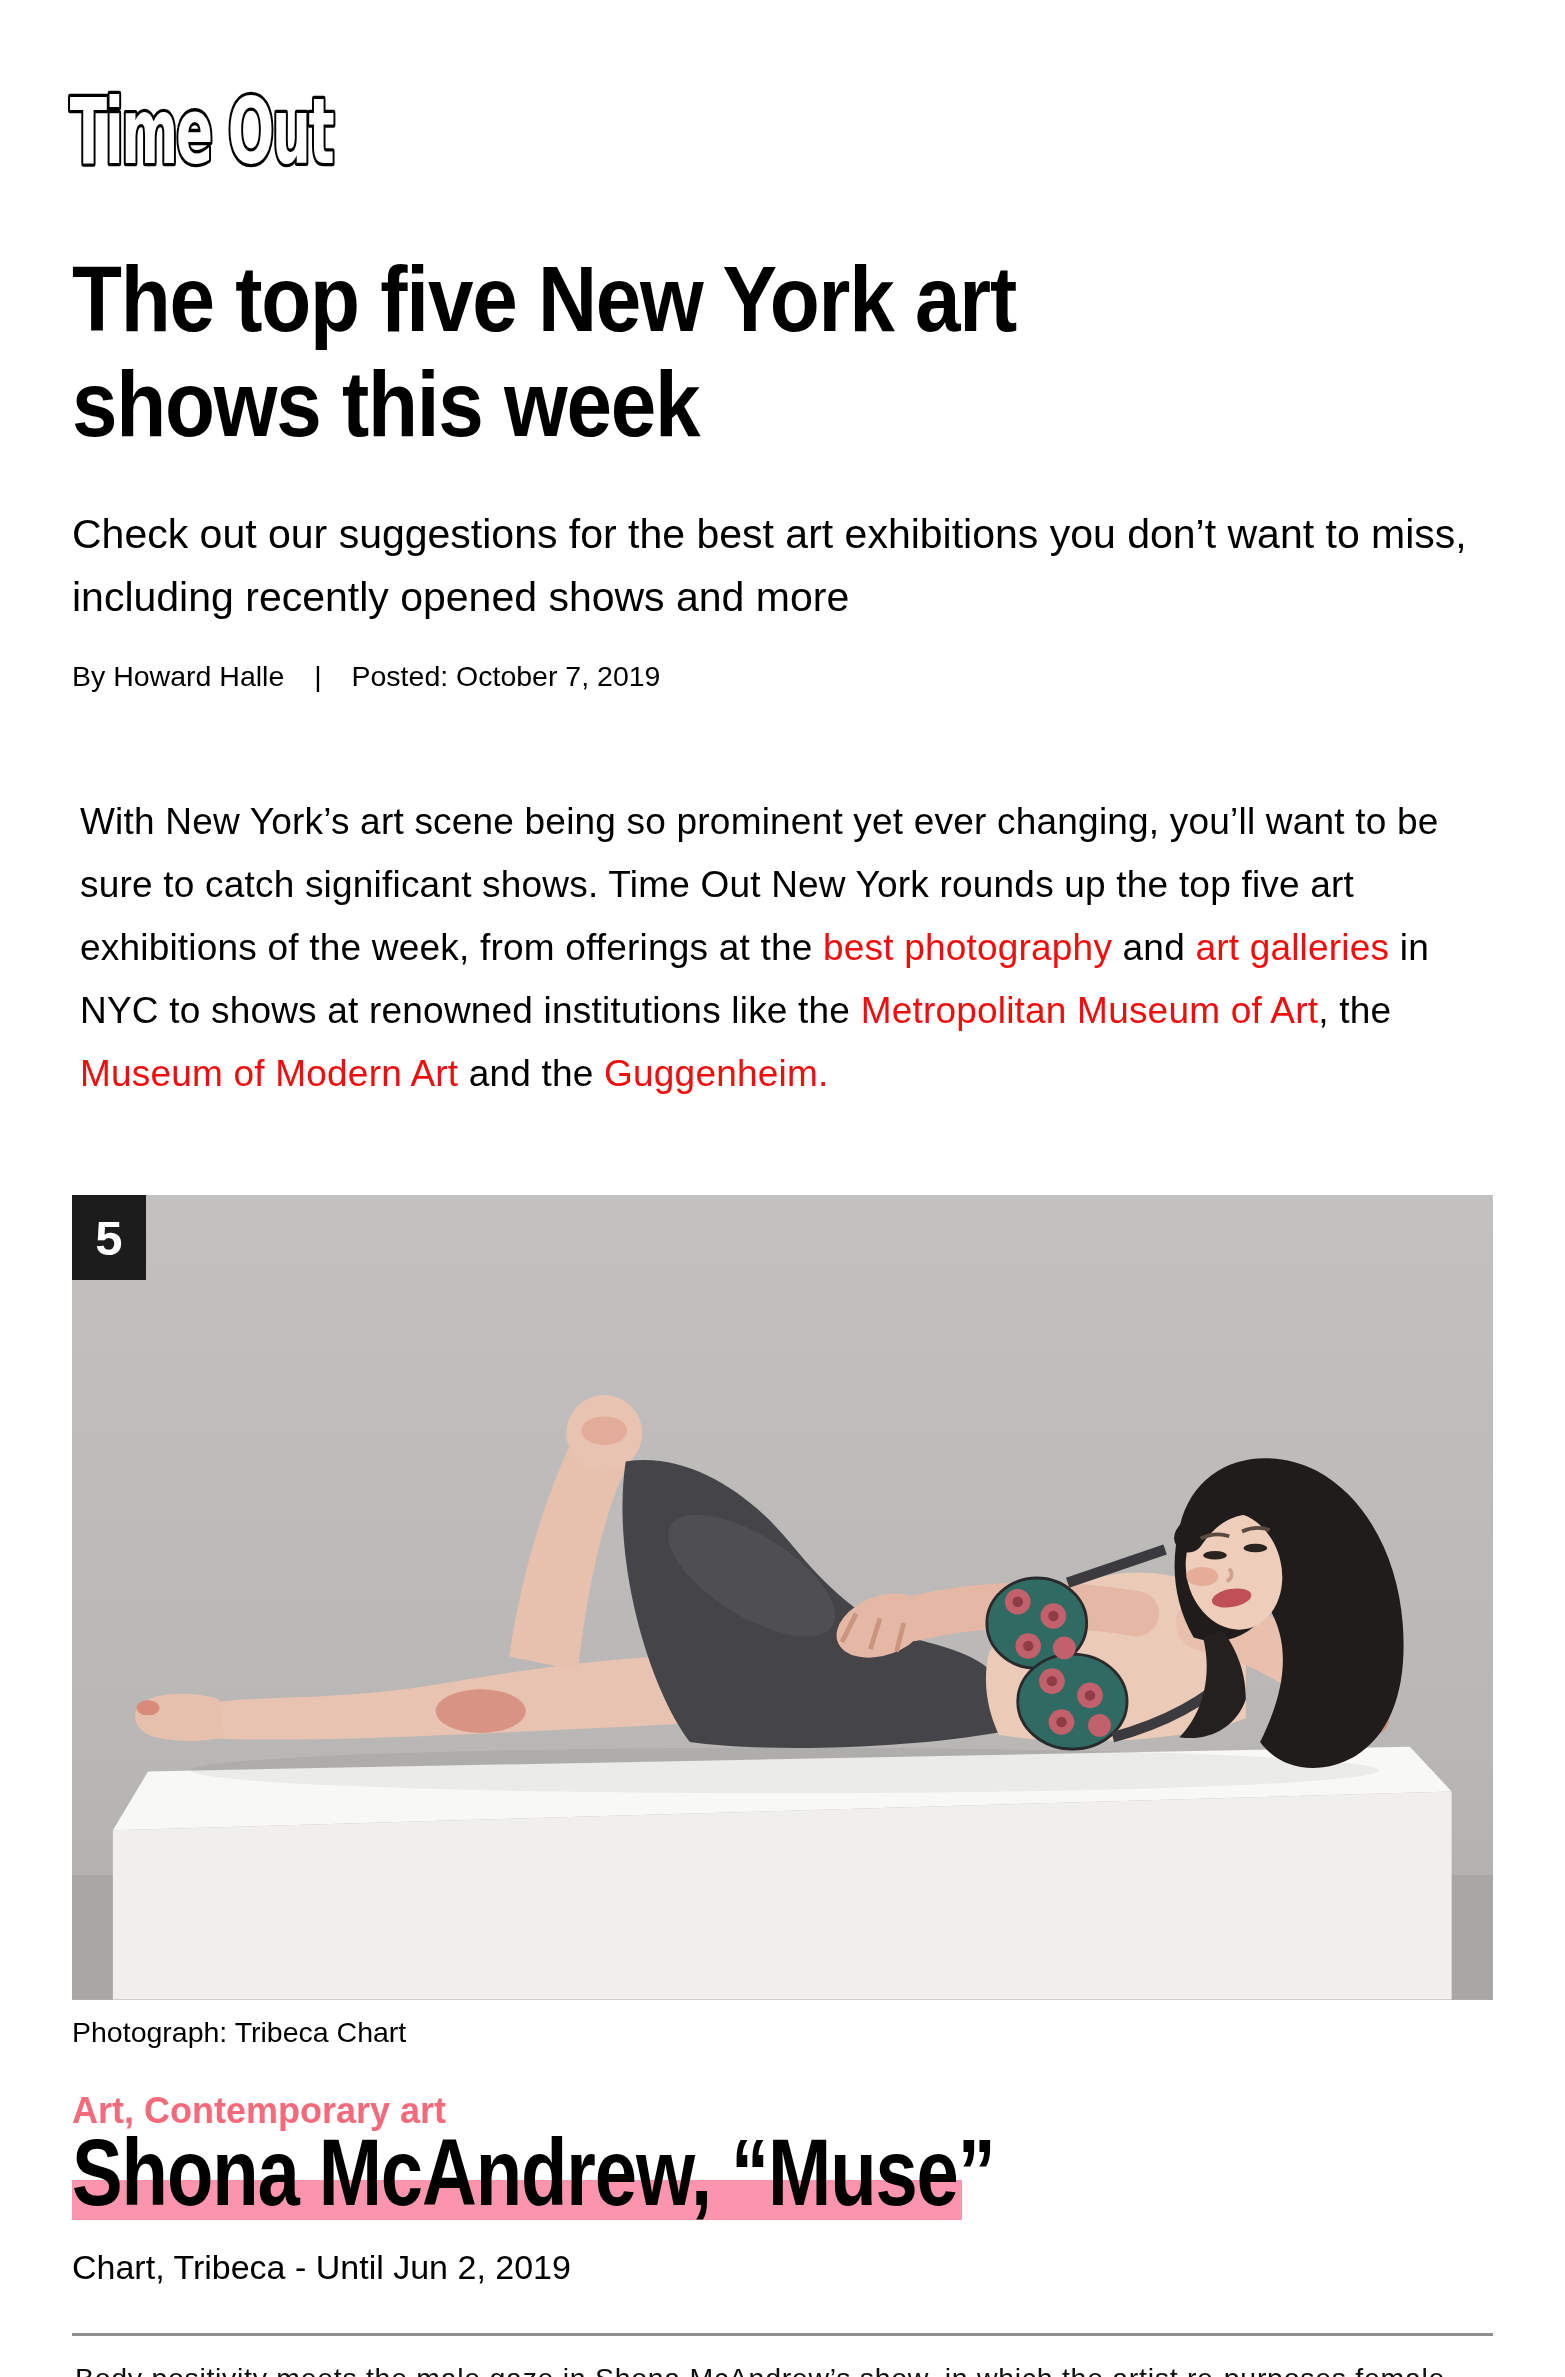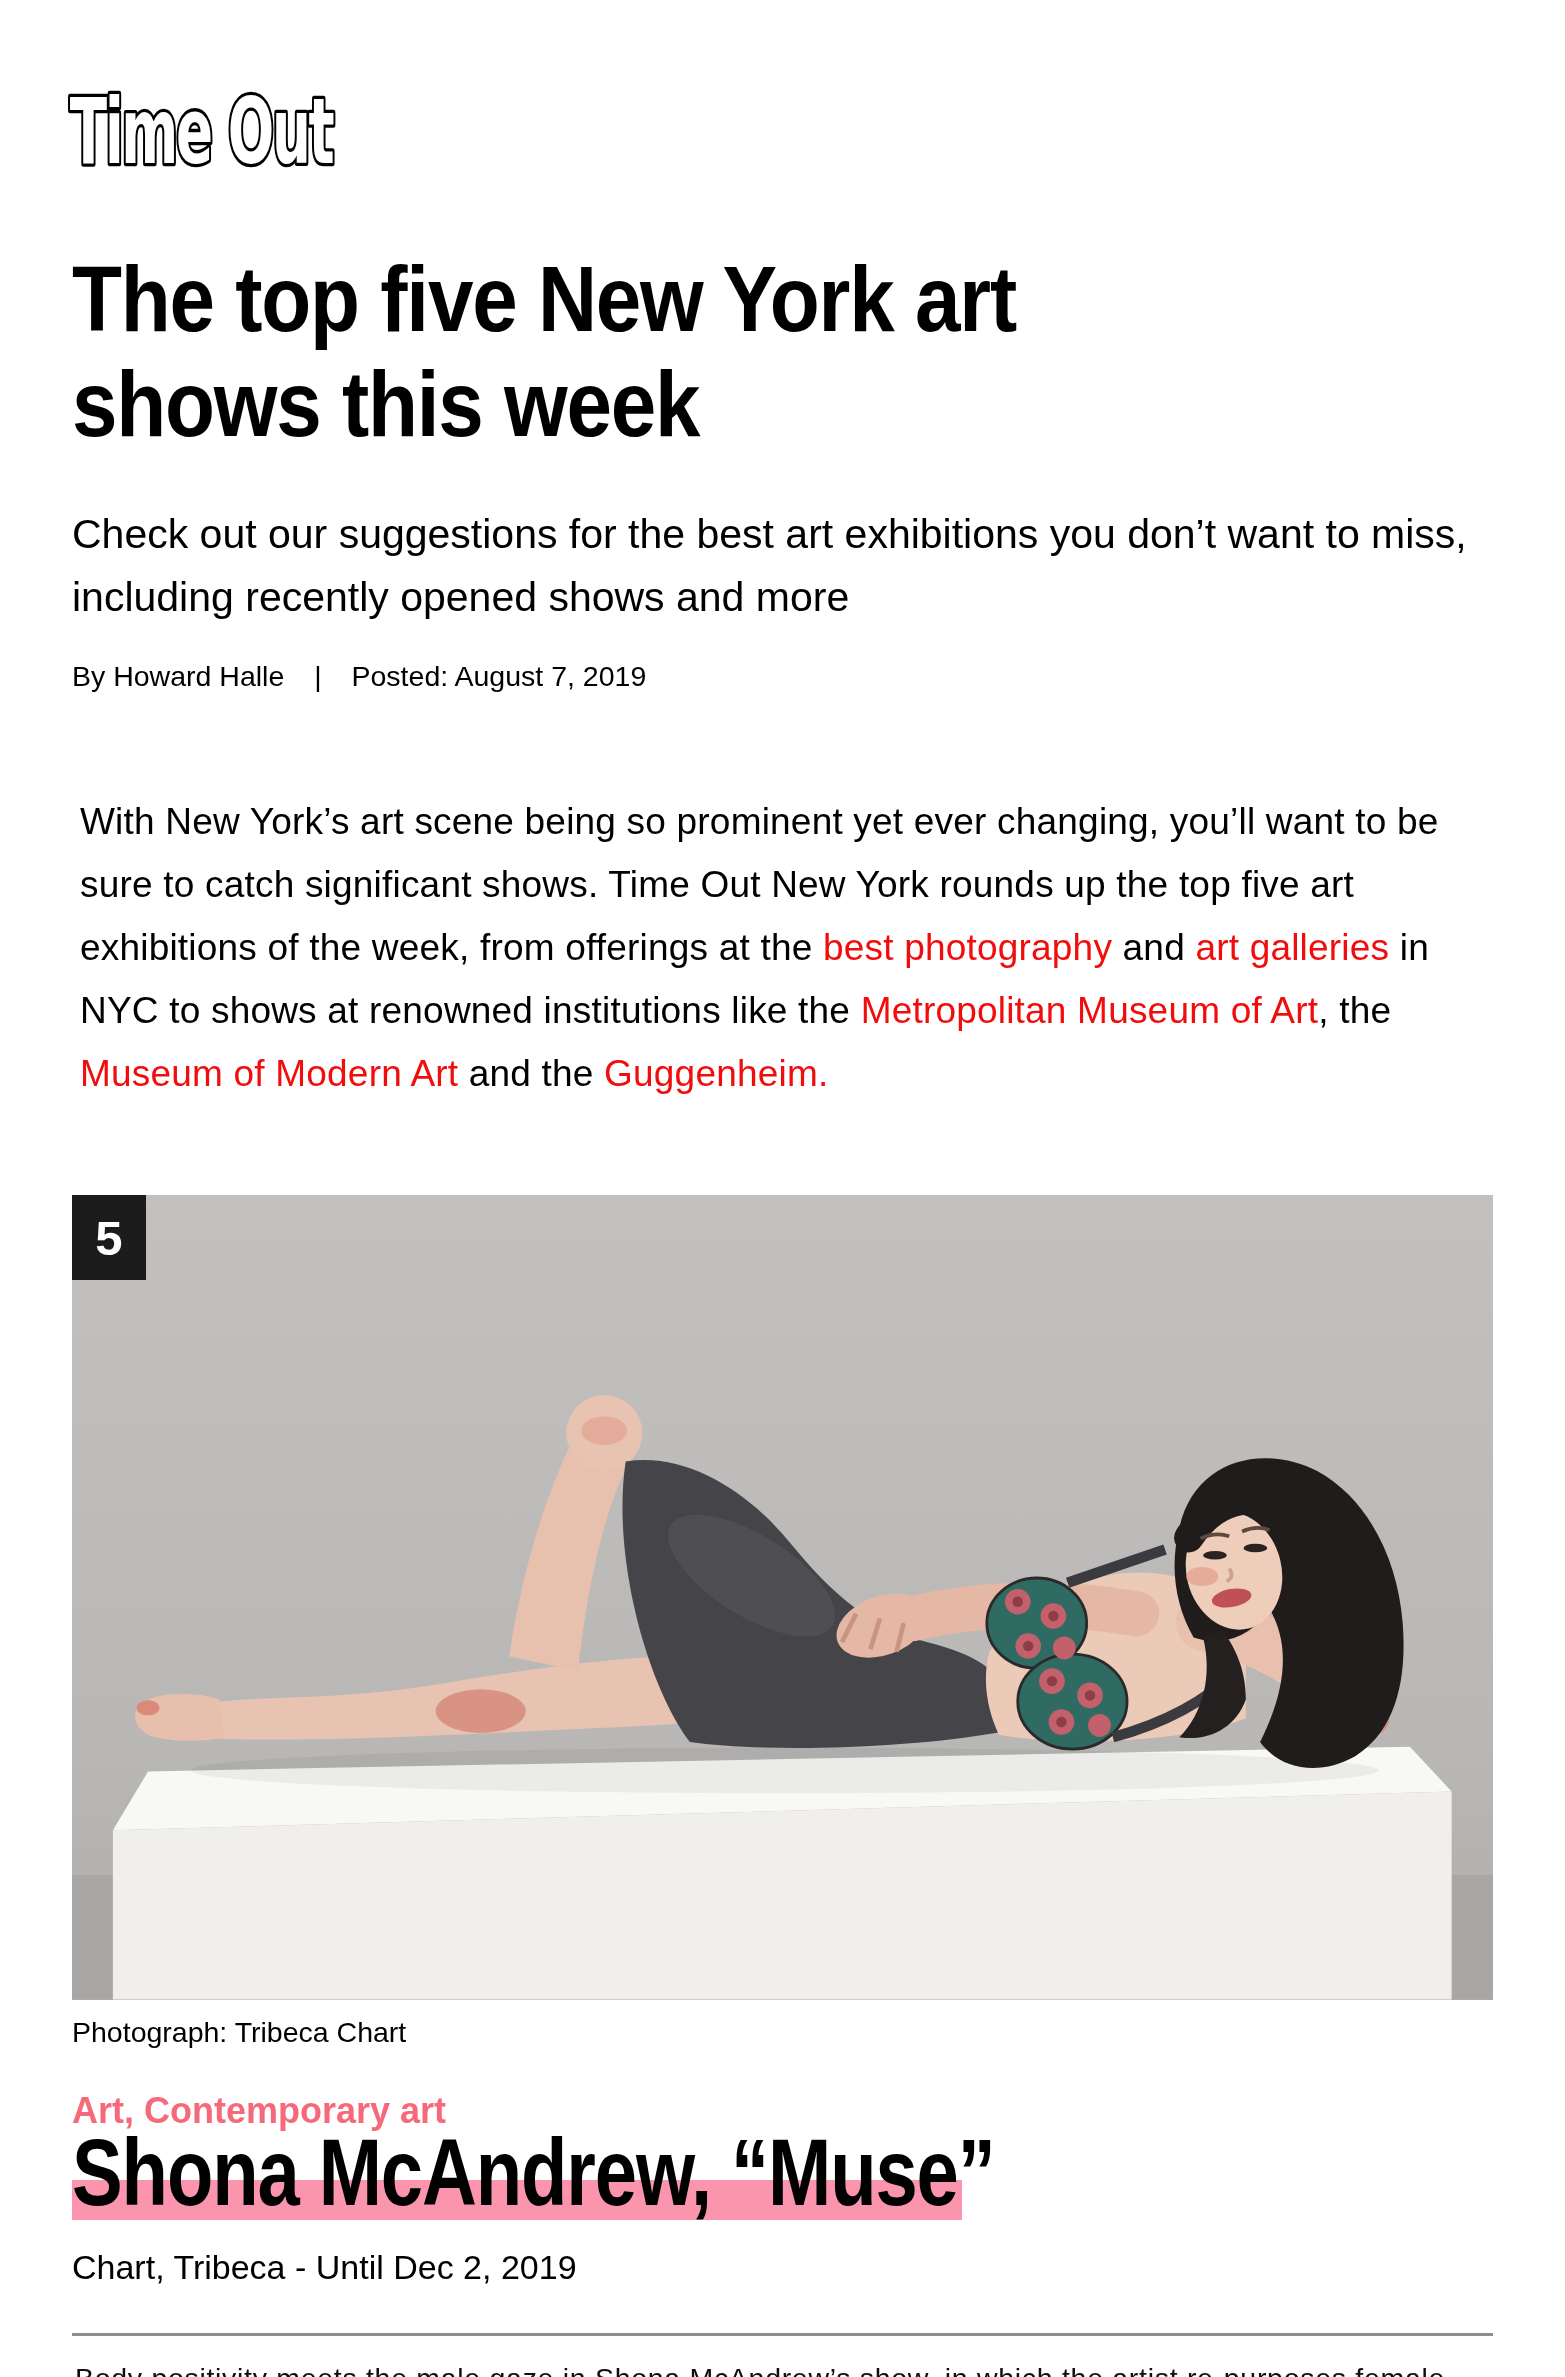--- a/index.html
+++ b/index.html
@@ -55,21 +55,21 @@
   </g>
 </svg>
 
 <h1 class="abs headline">The top five New York art shows this week</h1>
 
 <p class="abs standfirst">Check out our suggestions for the best art exhibitions you don’t want to miss, including recently opened shows and more</p>
 
 <div class="abs byline">
   <span>By Howard Halle</span>
   <span class="sep">|</span>
-  <span>Posted: August 7, 2019</span>
+  <span>Posted: October 7, 2019</span>
 </div>
 
 <p class="abs intro"><span>With New York’s art scene being so prominent yet ever changing, you’ll want to be sure to catch significant shows. Time Out New York rounds up the top five art exhibitions of the week, from offerings at the </span><span class="link">best photography</span><span> and </span><span class="link">art galleries</span><span> in NYC to shows at renowned institutions like the </span><span class="link">Metropolitan Museum of Art</span><span>, the </span><span class="link">Museum of Modern Art</span><span> and the </span><span class="link">Guggenheim.</span></p>
 
 <div class="abs photo">
   <svg width="1421" height="805" viewBox="0 0 2990 1692">
     <defs>
       <linearGradient id="bgGrad" x1="0" y1="0" x2="0" y2="1">
         <stop offset="0" stop-color="#c2c1bf"></stop>
           <stop offset="0.7" stop-color="#b8b7b5"></stop>
@@ -151,18 +151,18 @@
   <span>5</span>
 </div>
 
 <div class="abs caption">Photograph: Tribeca Chart</div>
 
 <div class="abs category">Art, Contemporary art</div>
 
 <div class="abs title-bar"></div>
 <h2 class="abs listing-title">Shona McAndrew, “Muse”</h2>
 
-<div class="abs venue">Chart, Tribeca - Until Dec 2, 2019</div>
+<div class="abs venue">Chart, Tribeca - Until Jun 2, 2019</div>
 
 <div class="abs divider"></div>
 
 <p class="abs description">Body positivity meets the male gaze in Shona McAndrew’s show, in which the artist re-purposes female poses from mid-19th century French art to feminist ends. Featured are paintings and sculptures of women that reference the work of various painters–all men–linked to movements of the period such as Neoclassicism, Romanticism and Orientalism. In a twist on the Rubinesque nude, the subjects portrayed here are mostly zaftig, though they evidently own their appearance in defiance of the bodily standards that society tries to impose on women.</p>
 
 
 </body></html>

